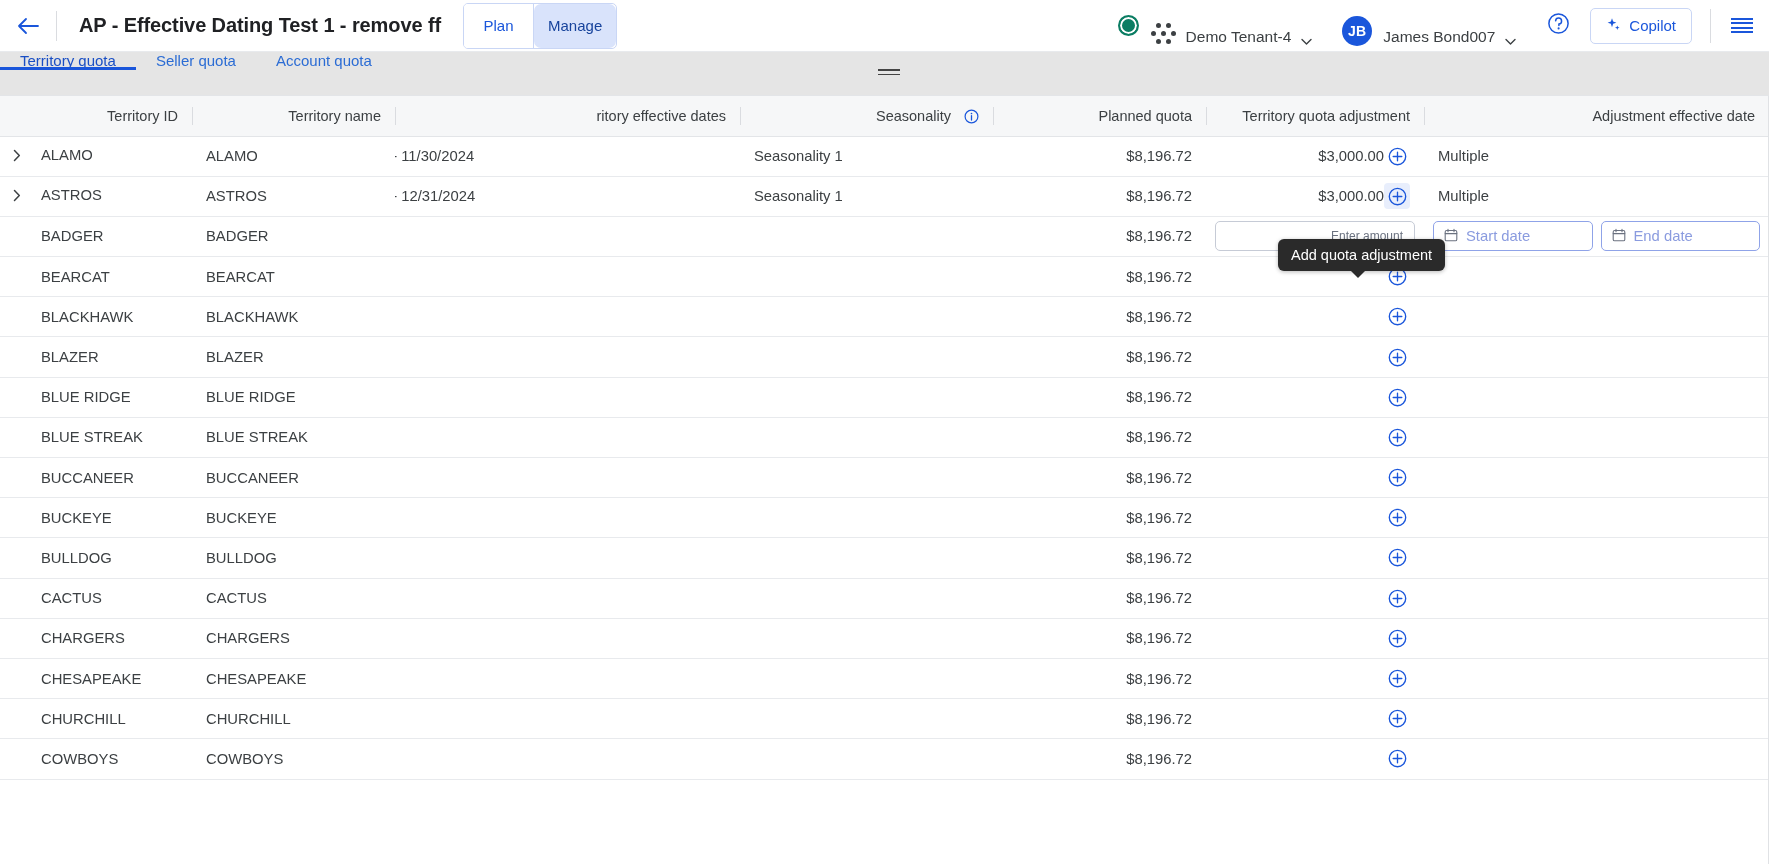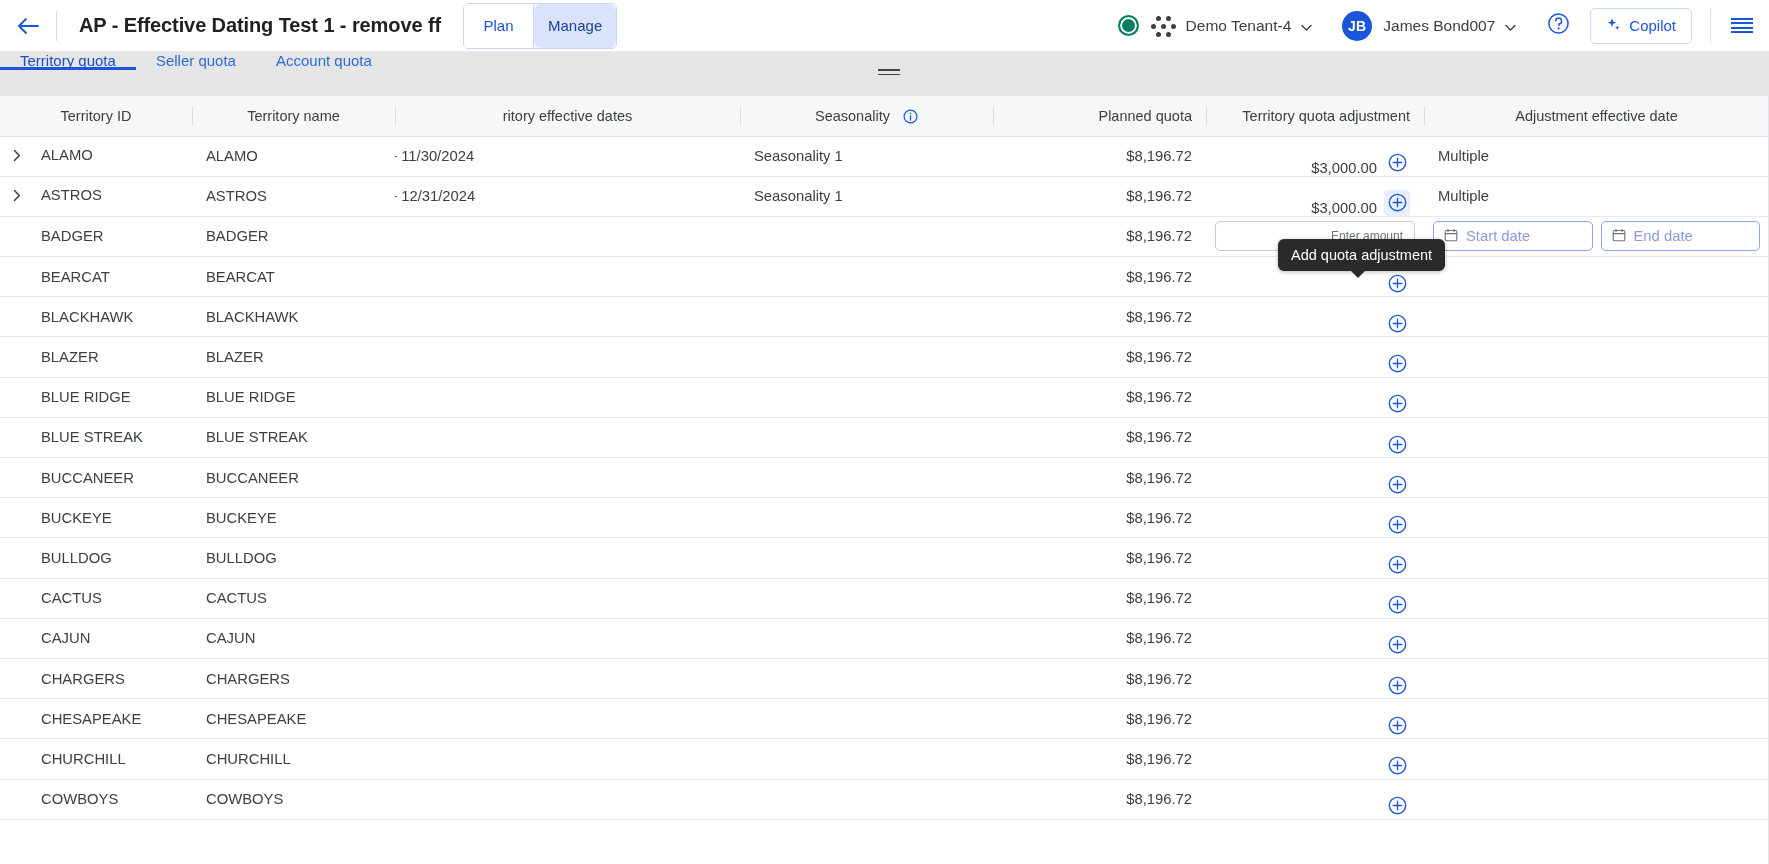--- a/index.html
+++ b/index.html
@@ -66,21 +66,21 @@
   }
   .status-dot {
     width: 21px; height: 21px;
     border-radius: 50%;
     border: 2px solid #0b7d63;
     background: #0b7d63;
     box-shadow: inset 0 0 0 2px #ffffff;
   }
 
   .tenant-group, .user-group {
-    display: flex; align-items: center;
+    display: flex; align-items: flex-end;
     height: 41px;
     cursor: pointer;
     padding: 0 4px;
   }
   .dots-icon {
     width: 30px; height: 26px;
     position: relative;
     margin-right: 6px;
   }
   .dots-icon i {
@@ -182,21 +182,21 @@
     width: 1769px;
     border-collapse: collapse;
     table-layout: fixed;
   }
   thead th {
     height: 40px;
     background: #f6f7f8;
     font-size: 14.5px;
     font-weight: normal;
     color: #3c4043;
-    text-align: center;
+    text-align: right;
     padding: 0 14px;
     border-bottom: 1px solid #e3e5e8;
     position: relative;
     white-space: nowrap;
     vertical-align: middle;
   }
   thead th.sep::before {
     content: "";
     position: absolute; left: 0; top: 11px; bottom: 11px;
     width: 1px; background: #dadce0;
@@ -232,22 +232,21 @@
   col.c-dates{ width: 345px; }
   col.c-seas { width: 253px; }
   col.c-plan { width: 213px; }
   col.c-adj  { width: 218px; }
   col.c-eff  { width: 345px; }
 
   .dates-clip { margin-left: -58px; display: block; }
 
   
   .adj-cell-inner {
-    display: flex; align-items: flex-end; justify-content: flex-end;
-    gap: 7px;
+    display: flex; align-items: center; justify-content: flex-end;
     height: 100%;
   }
   .plus-btn {
     width: 26px; height: 26px;
     display:flex; align-items:center; justify-content:center;
     border-radius: 4px;
     cursor: pointer;
     flex: none;
   }
   .plus-btn.hover { background: #e8eefc; }
@@ -673,39 +672,20 @@
                 <svg width="19" height="19" viewBox="0 0 19 19">
                   <circle cx="9.5" cy="9.5" r="8.2" fill="none" stroke="#1a56db" stroke-width="1.35"></circle>
                   <path d="M9.5 5.2 V13.8 M5.2 9.5 H13.8" stroke="#1a56db" stroke-width="1.35" stroke-linecap="round"></path>
                 </svg>
               </span>
             </div>
           </td>
           <td></td>
         </tr>
         <tr>
-          <td class="chev-cell"><span class="chev-spacer"></span><span>CAJUN</span></td>
-          <td>CAJUN</td>
-          <td></td>
-          <td></td>
-          <td class="num">$8,196.72</td>
-          <td>
-            <div class="adj-cell-inner">
-              <span></span>
-              <span class="plus-btn">
-                <svg width="19" height="19" viewBox="0 0 19 19">
-                  <circle cx="9.5" cy="9.5" r="8.2" fill="none" stroke="#1a56db" stroke-width="1.35"></circle>
-                  <path d="M9.5 5.2 V13.8 M5.2 9.5 H13.8" stroke="#1a56db" stroke-width="1.35" stroke-linecap="round"></path>
-                </svg>
-              </span>
-            </div>
-          </td>
-          <td></td>
-        </tr>
-        <tr>
           <td class="chev-cell"><span class="chev-spacer"></span><span>CHARGERS</span></td>
           <td>CHARGERS</td>
           <td></td>
           <td></td>
           <td class="num">$8,196.72</td>
           <td>
             <div class="adj-cell-inner">
               <span></span>
               <span class="plus-btn">
                 <svg width="19" height="19" viewBox="0 0 19 19">

